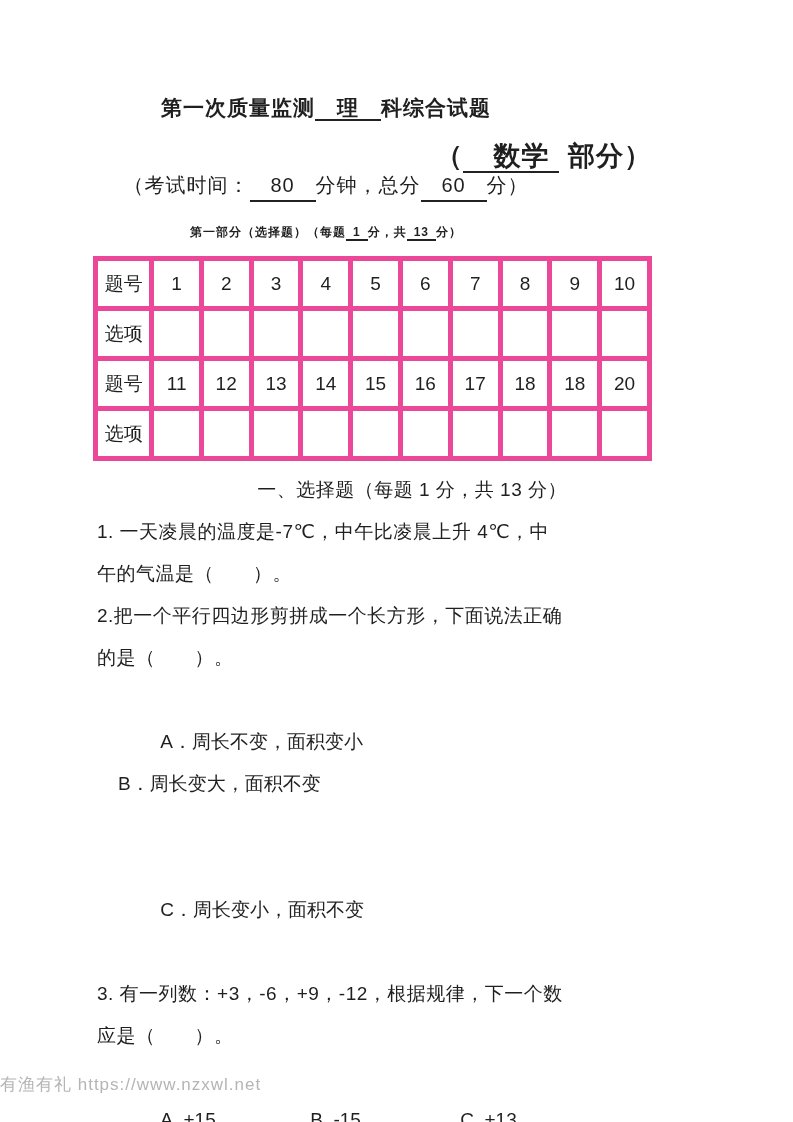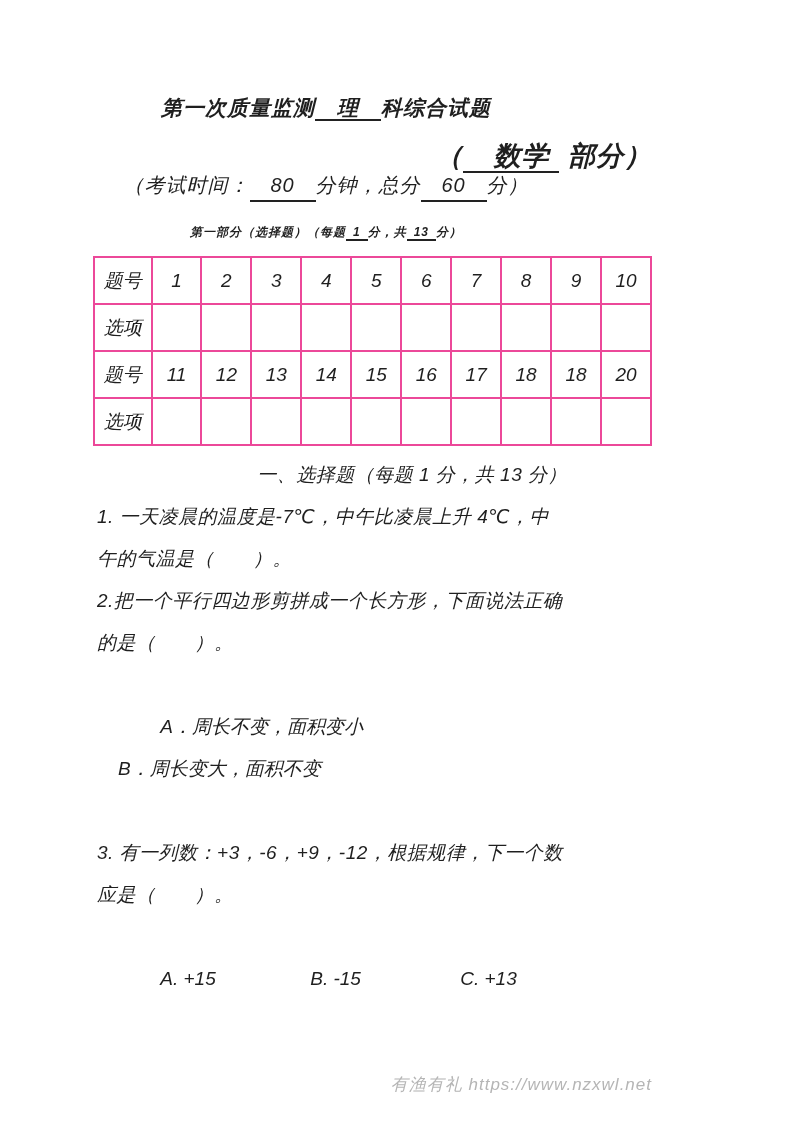--- a/index.html
+++ b/index.html
@@ -5,60 +5,59 @@
   html,body{margin:0;padding:0;background:#ffffff;}
   .page{
     position:relative;
     width:652px;height:1122px;
     background:#ffffff;
     box-sizing:border-box;
     padding-top:94px;
     font-family:"Liberation Sans","DejaVu Sans",sans-serif;
     color:#1f1f1f;
     overflow:hidden;
-    font-style:italic;
   }
   .center{ text-align:center; }
   .title{ font-size:21px; font-weight:700; line-height:28px; letter-spacing:1px;}
   .subtitle{ font-size:27px; font-weight:700; line-height:28px; margin-top:20px; letter-spacing:1px;text-align:right;}
   .examinfo{ font-size:20px; font-weight:400; line-height:30px; margin-top:0; letter-spacing:1px;}
   .part-header{ font-size:12px; font-weight:700; line-height:28px; margin-top:16px; letter-spacing:1px;}
 
   .u{ border-bottom:2px solid #222; }
   .u-title{ padding:0 22px; }
   .u-sub{ padding:0 10px 0 30px; }
   .u-blank{ display:inline-block; min-width:66px; text-align:center; }
   .u-score{ padding:0 7px; }
 
   table.answers{
     border-collapse:collapse;
     margin:10px 0 0 93px;
     table-layout:fixed;
   }
   table.answers td{
-    border:2px solid #ec4899;
+    border:5px solid #ec4899;
     height:45px;
     text-align:center;
     font-size:19px;
     padding:0;
   }
   td.lab{ width:64px; }
   td.num{ width:54px; }
 
   .body-block{ margin-left:97px; margin-right:85px; }
   .section-one{ font-size:19px; line-height:42px; margin-top:8px; letter-spacing:0.5px;text-align:right;}
   .qline{ font-size:19px; line-height:42px; letter-spacing:0.5px; white-space:pre-wrap;}
   .opts{ font-size:19px; line-height:42px; padding-left:21px; white-space:pre-wrap;}
   .opt{ display:inline-block; min-width:150px; }
   .opt-wide{ display:inline-block; min-width:265px; }
   .opt-last{ display:inline-block; }
 
   .footer{
     position:absolute; left:0; right:0; bottom:26px;
-    text-align:right;
+    text-align:left;
     font-size:17px;
     color:#b5b5b5;
     letter-spacing:1px;
   }
 </style>
 </head>
 <body>
 
 <div class="page">
 
@@ -140,20 +139,23 @@
 
     <div class="q">
       <div class="qline">1. 一天凌晨的温度是-7℃，中午比凌晨上升 4℃，中午的气温是（　　）。</div>
     </div>
 
     <div class="q">
       <div class="qline">2.把一个平行四边形剪拼成一个长方形，下面说法正确的是（　　）。</div>
       <div class="opts">
         <span class="opt-wide">A．周长不变，面积变小</span><span class="opt-last">B．周长变大，面积不变</span>
       </div>
+      <div class="opts">
+        <span class="opt-last">C．周长变小，面积不变</span>
+      </div>
     </div>
 
     <div class="q">
       <div class="qline">3. 有一列数：+3，-6，+9，-12，根据规律，下一个数应是（　　）。</div>
       <div class="opts">
         <span class="opt">A. +15</span><span class="opt">B. -15</span><span class="opt-last">C. +13</span>
       </div>
     </div>
 
   </div>

